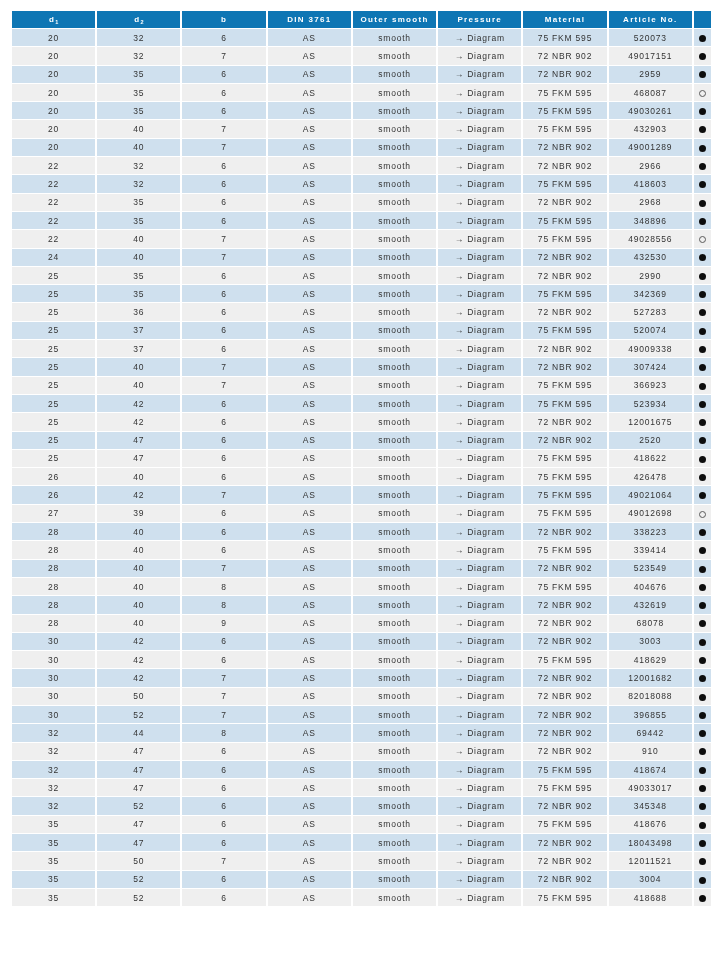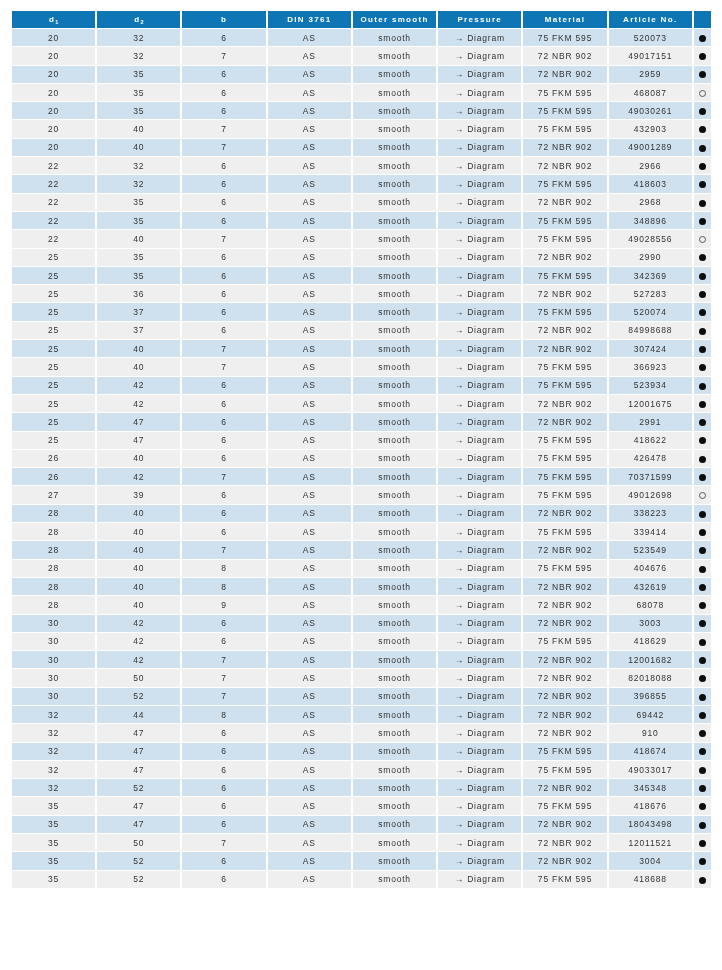--- a/index.html
+++ b/index.html
@@ -219,20 +219,31 @@
           <td>22</td>
           <td>40</td>
           <td>7</td>
           <td>AS</td>
           <td>smooth</td>
           <td>→ Diagram</td>
           <td>75 FKM 595</td>
           <td>49028556</td>
           <td><span class="dot dot-open"></span></td>
         </tr>
+        <tr class="row-blue">
+          <td>24</td>
+          <td>40</td>
+          <td>7</td>
+          <td>AS</td>
+          <td>smooth</td>
+          <td>→ Diagram</td>
+          <td>72 NBR 902</td>
+          <td>432530</td>
+          <td><span class="dot dot-filled"></span></td>
+        </tr>
         <tr class="row-gray">
           <td>25</td>
           <td>35</td>
           <td>6</td>
           <td>AS</td>
           <td>smooth</td>
           <td>→ Diagram</td>
           <td>72 NBR 902</td>
           <td>2990</td>
           <td><span class="dot dot-filled"></span></td>
@@ -271,21 +282,21 @@
           <td><span class="dot dot-filled"></span></td>
         </tr>
         <tr class="row-gray">
           <td>25</td>
           <td>37</td>
           <td>6</td>
           <td>AS</td>
           <td>smooth</td>
           <td>→ Diagram</td>
           <td>72 NBR 902</td>
-          <td>84998688</td>
+          <td>49009338</td>
           <td><span class="dot dot-filled"></span></td>
         </tr>
         <tr class="row-blue">
           <td>25</td>
           <td>40</td>
           <td>7</td>
           <td>AS</td>
           <td>smooth</td>
           <td>→ Diagram</td>
           <td>72 NBR 902</td>
@@ -326,21 +337,21 @@
           <td><span class="dot dot-filled"></span></td>
         </tr>
         <tr class="row-blue">
           <td>25</td>
           <td>47</td>
           <td>6</td>
           <td>AS</td>
           <td>smooth</td>
           <td>→ Diagram</td>
           <td>72 NBR 902</td>
-          <td>2991</td>
+          <td>2520</td>
           <td><span class="dot dot-filled"></span></td>
         </tr>
         <tr class="row-gray">
           <td>25</td>
           <td>47</td>
           <td>6</td>
           <td>AS</td>
           <td>smooth</td>
           <td>→ Diagram</td>
           <td>75 FKM 595</td>
@@ -359,21 +370,21 @@
           <td><span class="dot dot-filled"></span></td>
         </tr>
         <tr class="row-blue">
           <td>26</td>
           <td>42</td>
           <td>7</td>
           <td>AS</td>
           <td>smooth</td>
           <td>→ Diagram</td>
           <td>75 FKM 595</td>
-          <td>70371599</td>
+          <td>49021064</td>
           <td><span class="dot dot-filled"></span></td>
         </tr>
         <tr class="row-gray">
           <td>27</td>
           <td>39</td>
           <td>6</td>
           <td>AS</td>
           <td>smooth</td>
           <td>→ Diagram</td>
           <td>75 FKM 595</td>

